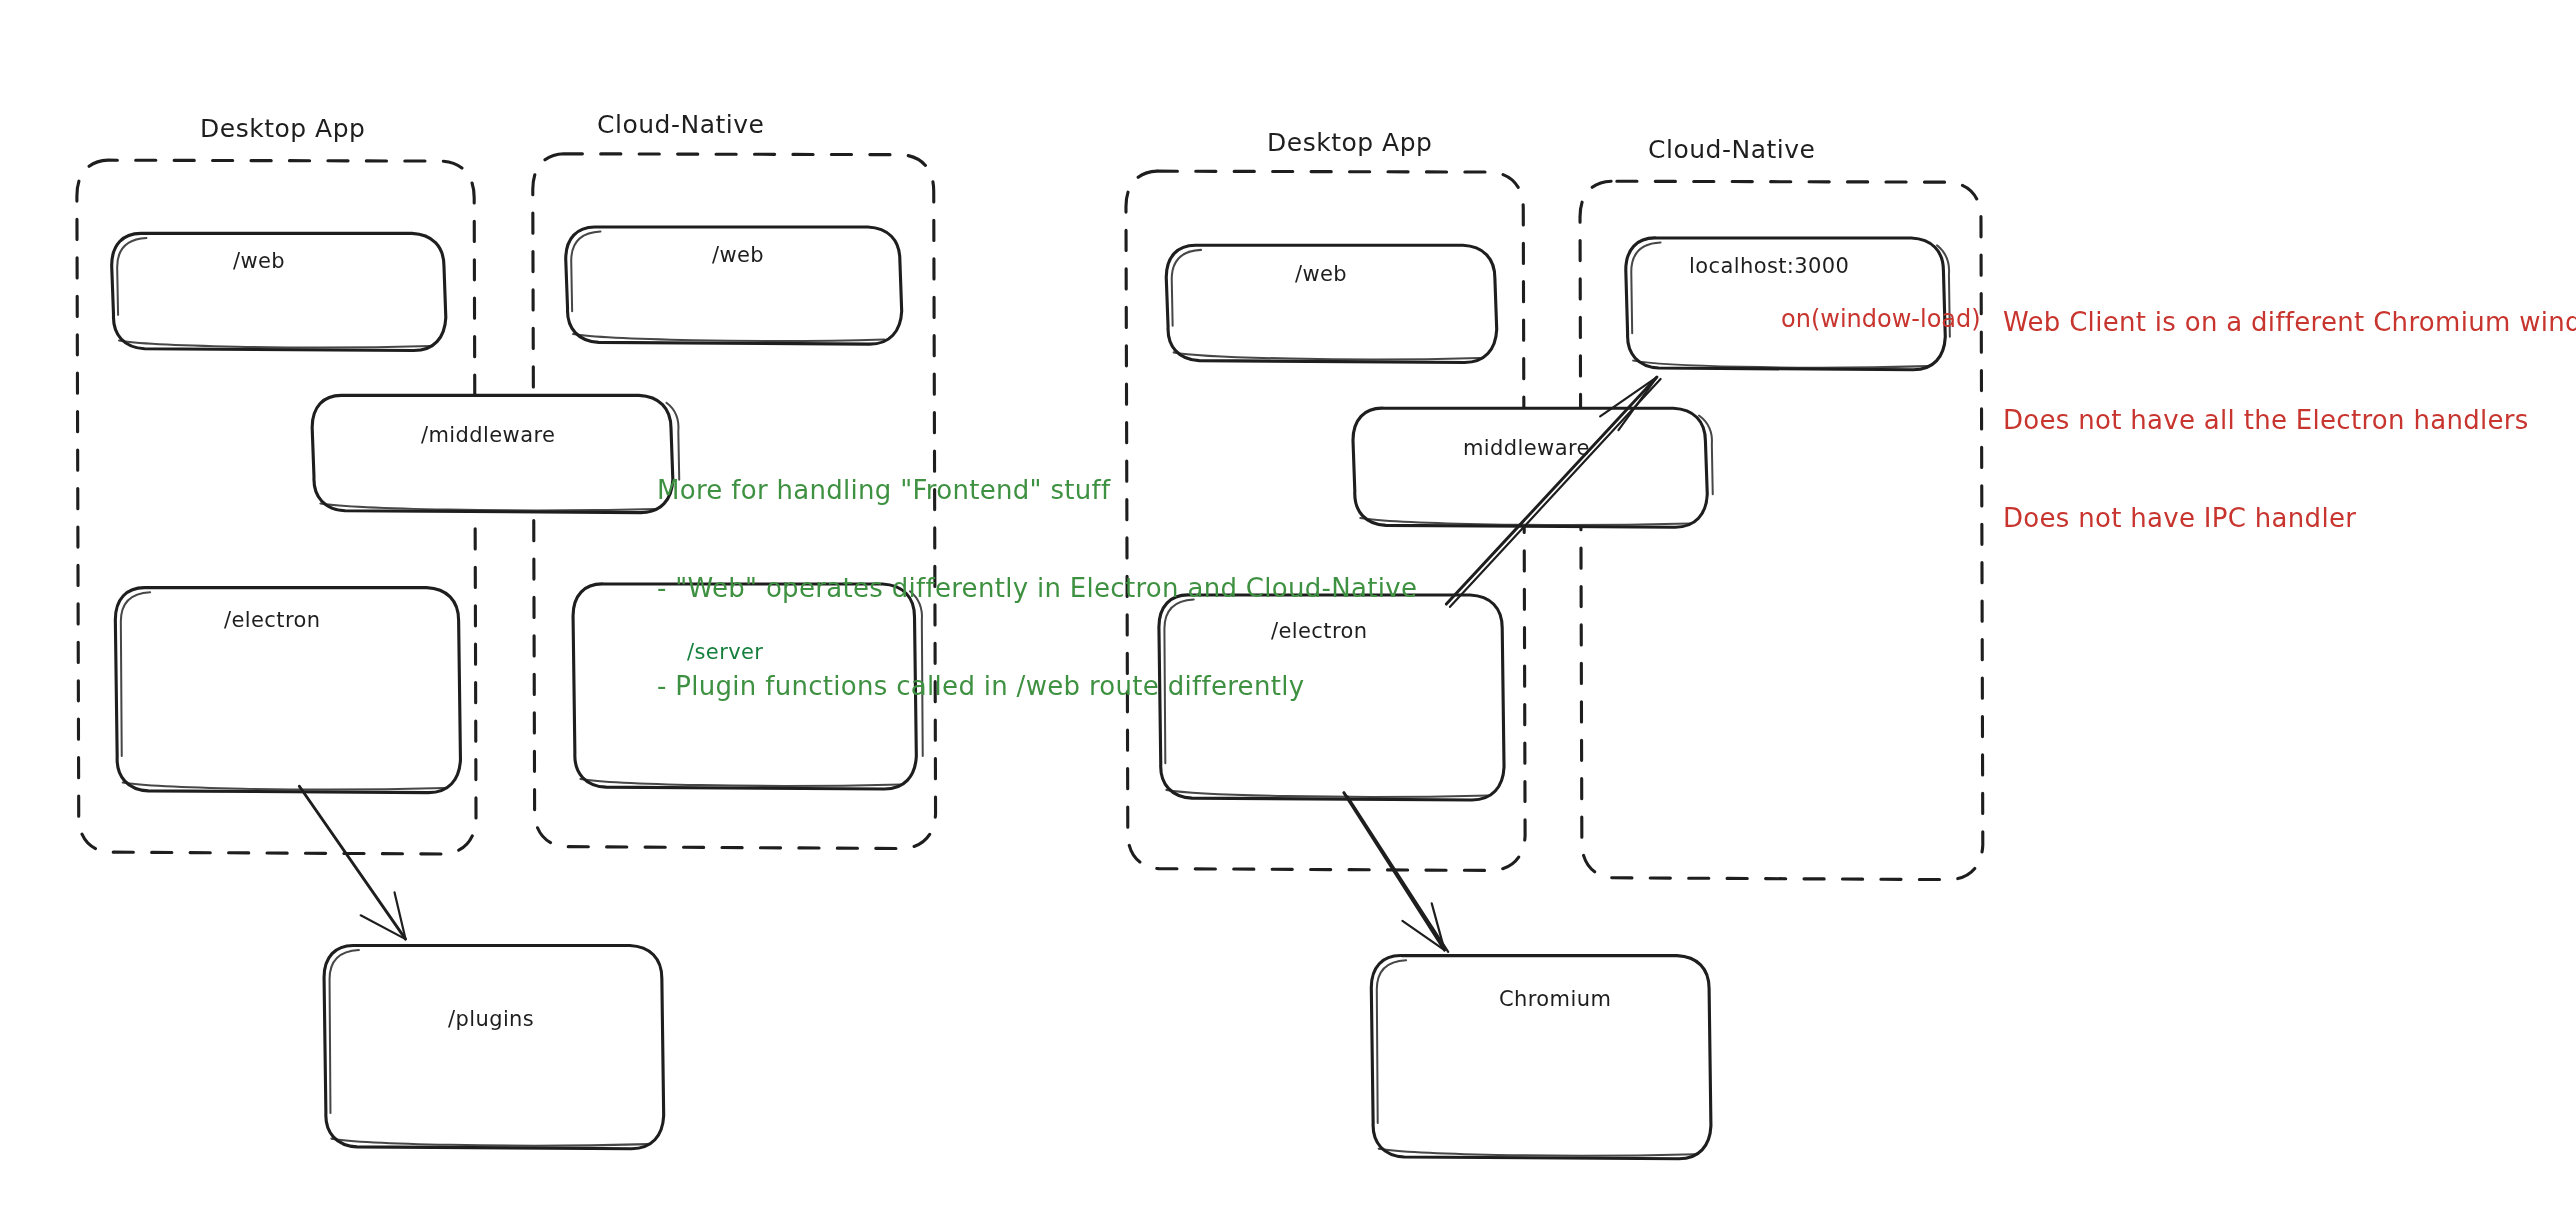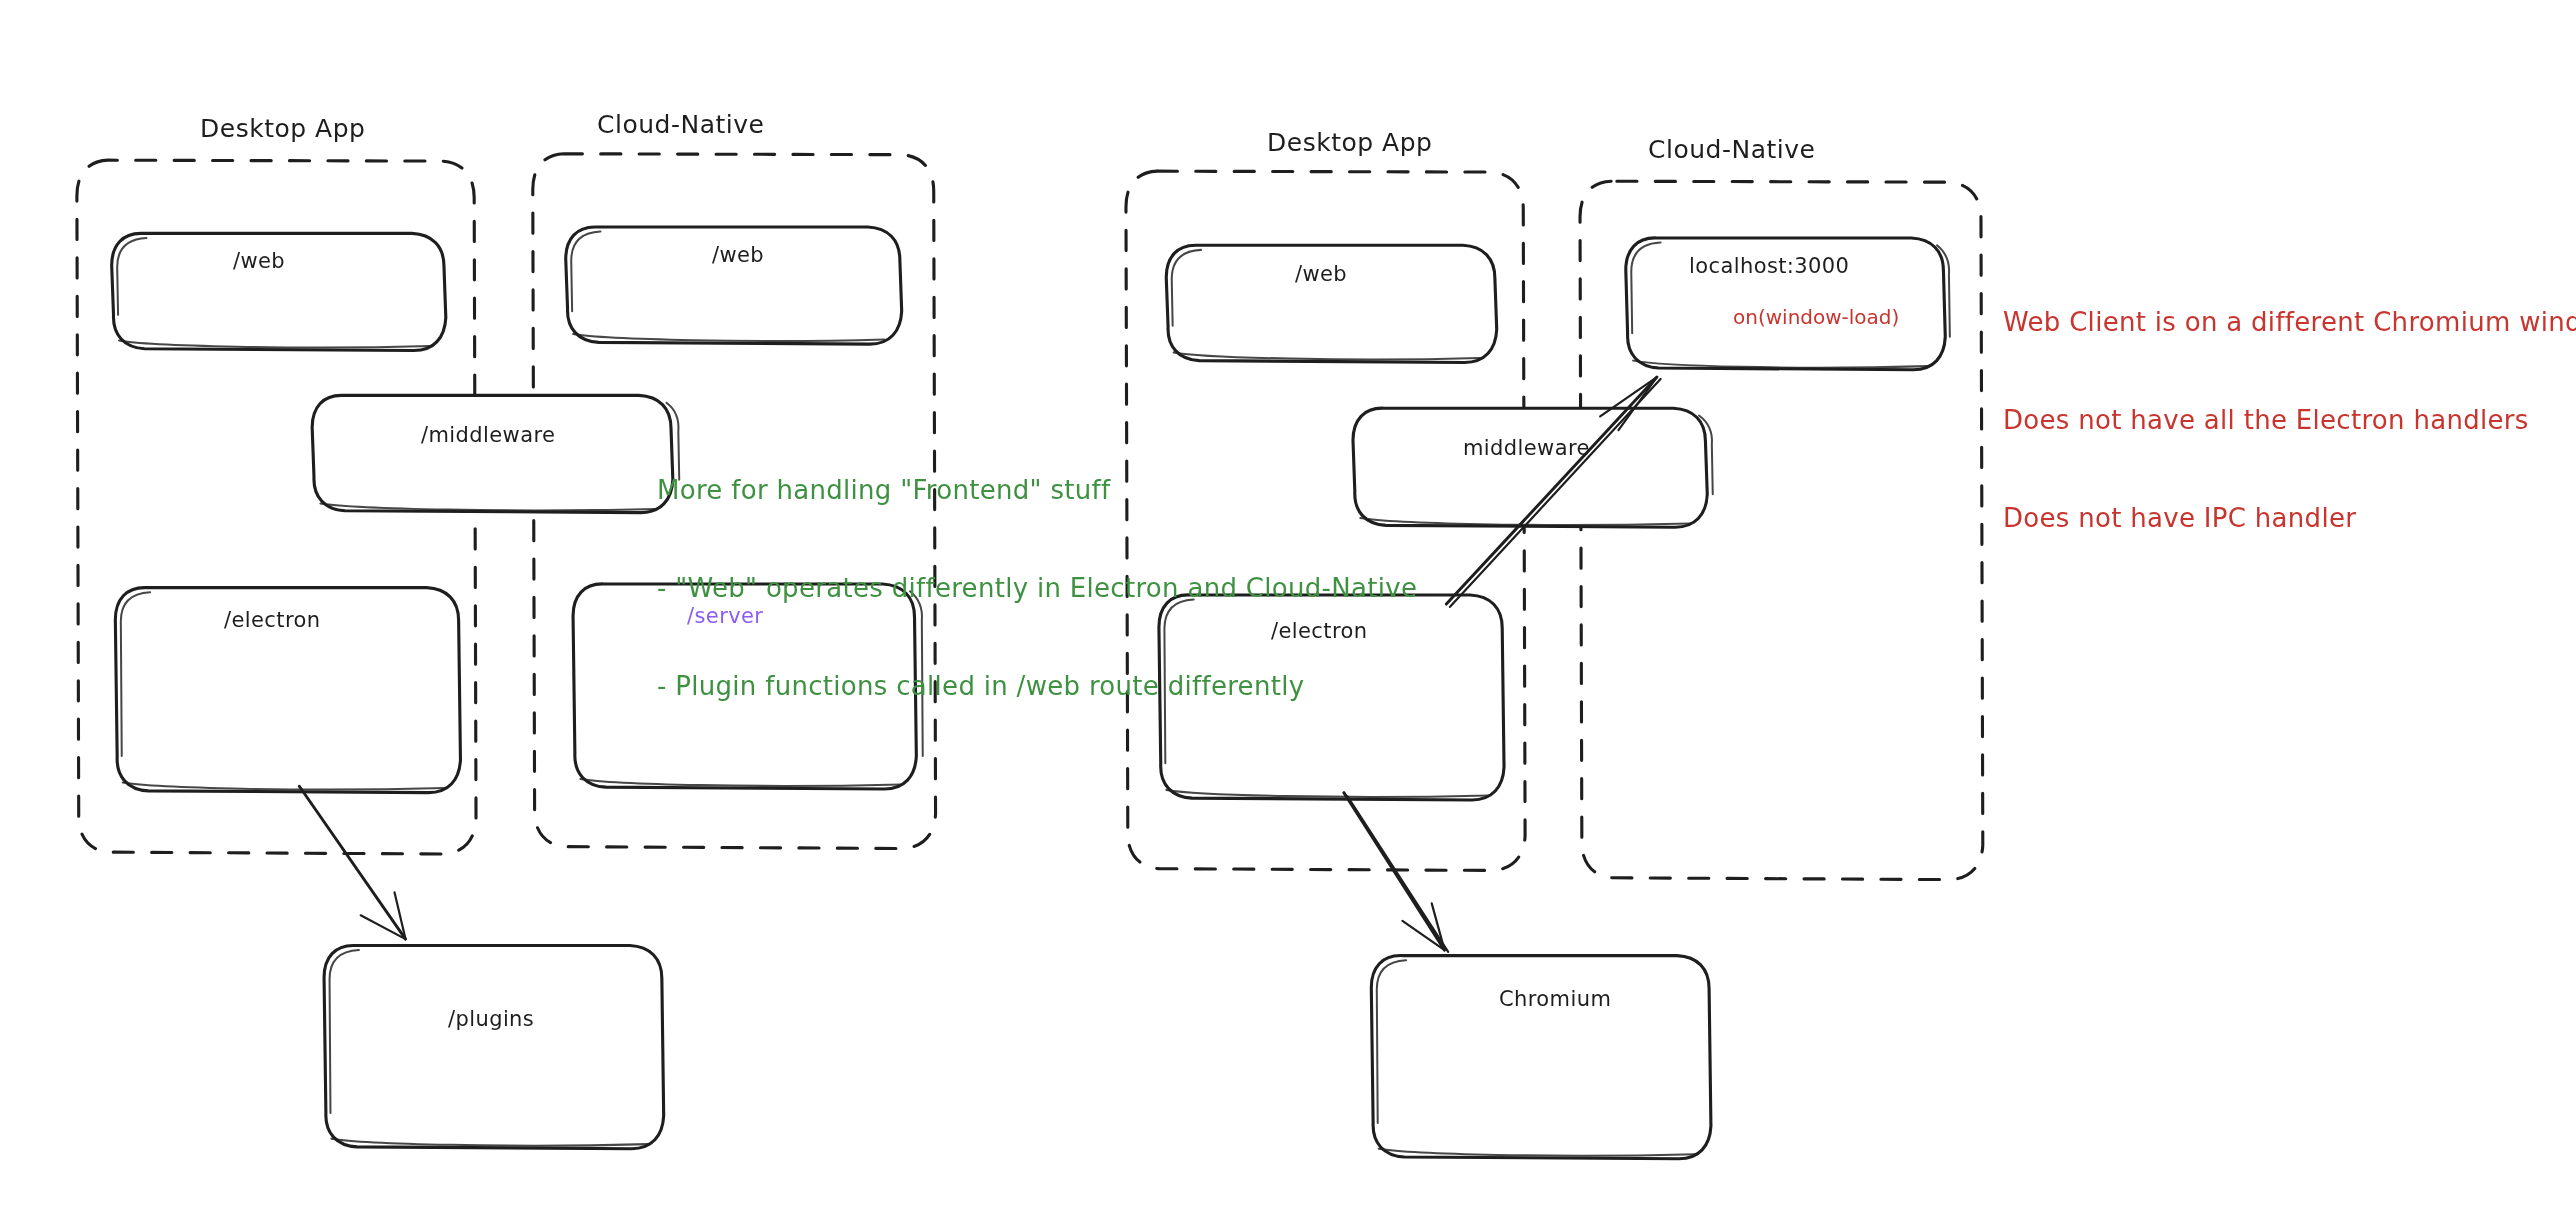--- a/index.html
+++ b/index.html
@@ -40,40 +40,42 @@
     font-size: 25px;
     color: #1e1e1e;
     letter-spacing: 0.5px;
   }
   .node-label {
     font-size: 21px;
     color: #1e1e1e;
     letter-spacing: 0.4px;
   }
   .node-label.red {
-    color: #8b5cf6;
+    color: #15803d;
+    margin-top: 36px;
   }
   .note-text {
     font-size: 26px;
     line-height: 1.26;
     letter-spacing: 0.3px;
   }
   .note-text.green {
     color: #3f9142;
   }
   .note-text.red {
     color: #c8342e;
   }
   .sub-label {
     position: absolute;
     font-family: "DejaVu Sans", sans-serif;
-    font-size: 20px;
+    font-size: 24px;
     color: #c8342e;
     white-space: pre;
     pointer-events: none;
+    margin-left: 48px;
   }
 </style>
 </head>
 <body>
 
 <div id="canvas">
 
   <svg class="layer" viewBox="0 0 2814 1346" preserveAspectRatio="none">
     <defs>
       <style>

